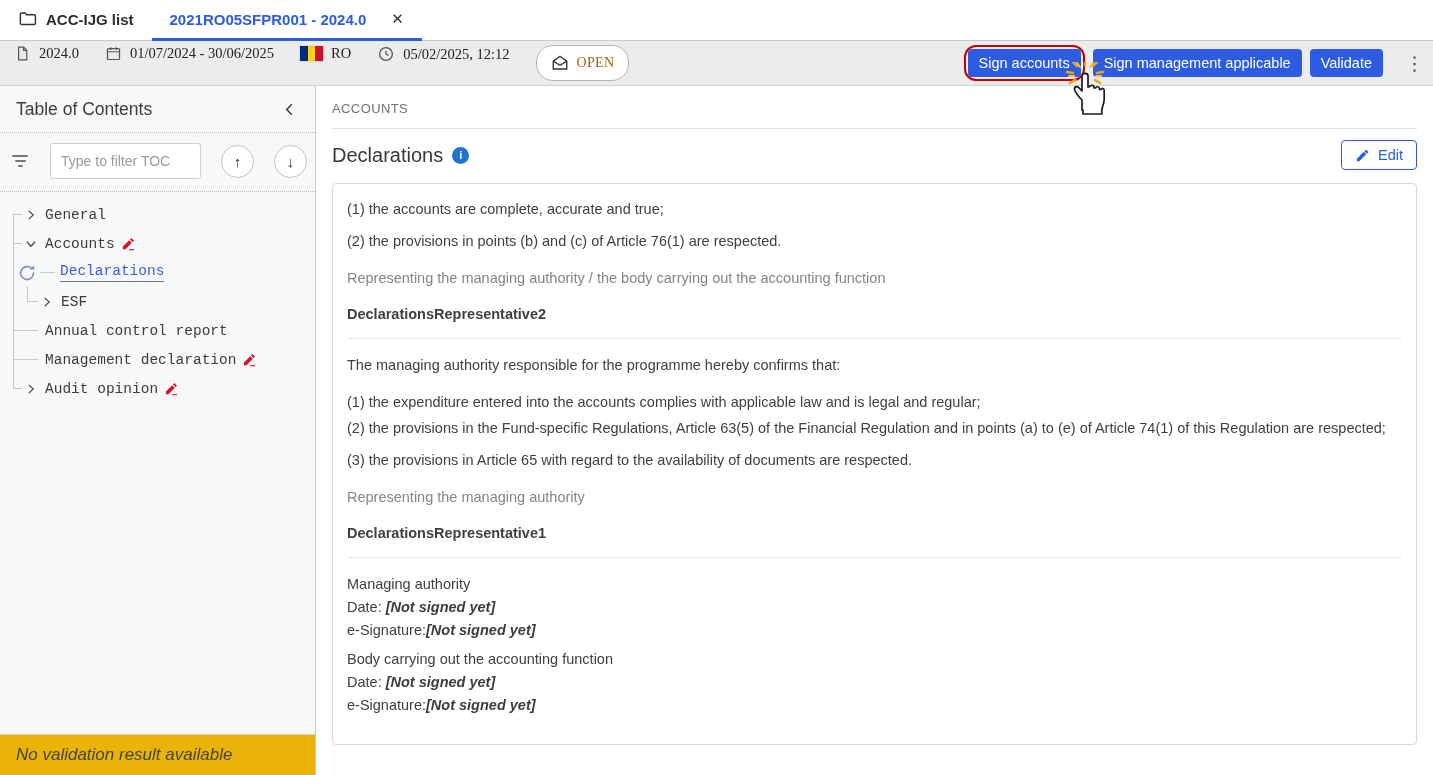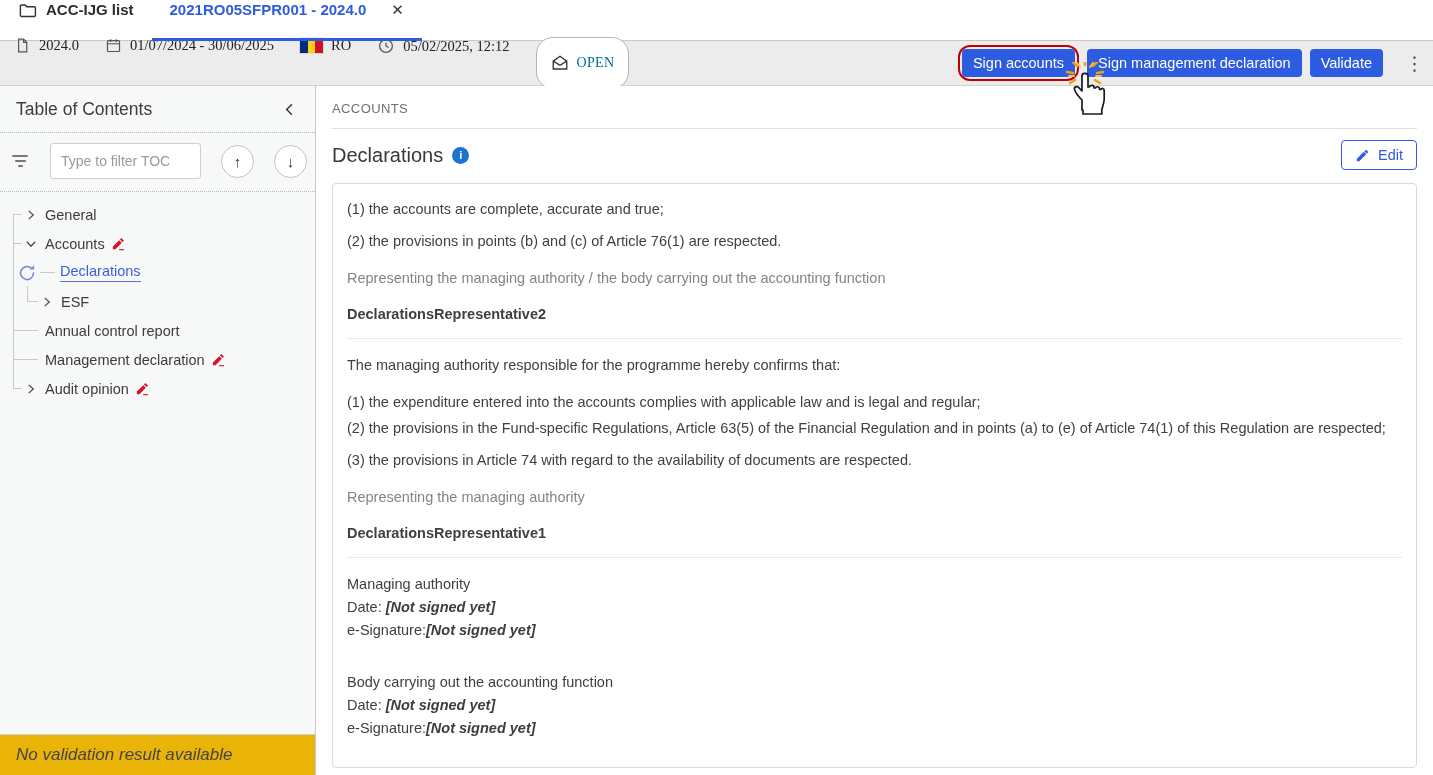--- a/index.html
+++ b/index.html
@@ -1,33 +1,33 @@
 <!DOCTYPE html>
 <html><head>
 <meta charset="utf-8">
 <style>
   html,body{margin:0;padding:0;background:#fff;}
   body{width:1433px;height:775px;overflow:hidden;font-family:"Liberation Sans",sans-serif;}
   .app{display:flex;flex-direction:column;width:1433px;height:775px;}
 
   
   .tabbar{height:40px;background:#fff;border-bottom:1px solid #c9c9c9;display:flex;align-items:stretch;flex:none;}
-  .tab{display:flex;align-items:flex-start;gap:9px;padding:1px 18px;font-weight:bold;font-size:15px;color:#2b2b2b;position:relative;cursor:pointer;}
+  .tab{display:flex;align-items:flex-end;gap:9px;padding:12px 18px;font-weight:bold;font-size:15px;color:#2b2b2b;position:relative;cursor:pointer;}
   .tab.active{color:#2d5ce0;}
   .tab.active::after{content:"";position:absolute;left:0;right:0;bottom:-1px;height:3px;background:#2d5ce0;}
   .tab .close{margin-left:16px;color:#333;font-size:15px;font-weight:400;cursor:pointer;}
 
   
   .toolbar{height:44px;background:#ececec;border-bottom:1px solid #d2d2d2;display:flex;align-items:center;padding:0 14px;flex:none;}
   .tb-left{display:flex;align-items:flex-start;gap:26px;flex:1;font-family:Liberation Serif, serif;}
   .tb-item{display:flex;align-items:center;gap:8px;font-size:14.5px;color:#222;}
   .flag{width:23px;height:15px;display:flex;box-shadow:0 0 0 1px rgba(0,0,0,.08);}
   .flag i{flex:1;display:block;}
   .flag .b{background:#002B7F}.flag .y{background:#FCD116}.flag .r{background:#CE1126}
-  .status-pill{display:flex;align-items:center;gap:8px;background:#fff;border:1px solid #b5b5b5;border-radius:17px;padding:16px 14px;font-size:14px;color:#0369a1;letter-spacing:.3px;}
+  .status-pill{display:flex;align-items:center;gap:8px;background:#fff;border:1px solid #b5b5b5;border-radius:17px;padding:8px 14px;font-size:14px;color:#a16207;letter-spacing:.3px;}
   .tb-right{display:flex;align-items:center;gap:8px;}
   .btn{background:#2d5ce0;color:#fff;border:none;border-radius:4px;padding:6px 11px;font-size:14.5px;font-family:inherit;cursor:pointer;white-space:nowrap;}
   .highlight-box{border:2px solid #c00000;padding:2px;border-radius:12px;line-height:0;}
   .kebab{font-size:19px;color:#444;margin-left:8px;width:20px;text-align:center;background:none;border:none;cursor:pointer;font-family:inherit;line-height:1;}
 
   
   .content{flex:1;display:flex;min-height:0;}
 
   
   .sidebar{width:315px;min-width:315px;background:#f7f8f8;border-right:1px solid #c9c9c9;position:relative;}
@@ -38,21 +38,21 @@
   .filter-icon i{height:2px;background:#777;display:block;border-radius:1px;}
   .filter-icon .l1{width:16px}.filter-icon .l2{width:11px}.filter-icon .l3{width:5px}
   .toc-input{flex:1;height:34px;border:1px solid #cfcfcf;border-radius:3px;padding:0 10px;font-size:14px;font-family:inherit;color:#333;background:#fff;min-width:0;}
   .toc-input::placeholder{color:#9a9a9a;}
   .circle-btn{width:33px;height:33px;min-width:33px;border-radius:50%;border:1px solid #c2c2c2;background:#fff;color:#333;font-size:15px;display:grid;place-items:center;cursor:pointer;font-family:inherit;padding:0;}
 
   .tree{position:relative;padding-top:8px;font-size:14.5px;color:#3c3c3c;}
   .trunk{position:absolute;background:#c9c9c9;width:1px;}
   .trunk-root{left:13px;top:22px;height:174px;}
   .trunk-child{left:27px;top:92px;height:17px;}
-  .trow{height:29px;display:flex;align-items:center;position:relative;cursor:pointer;}
+  .trow{height:29px;display:flex;align-items:center;position:relative;cursor:pointer;font-family:Liberation Mono, monospace;}
   .stub{height:1px;background:#c9c9c9;flex:none;}
   .caret{width:18px;display:grid;place-items:center;flex:none;}
   .tlabel{margin-left:5px;white-space:nowrap;}
   .tlabel.link{color:#3e5ed8;border-bottom:1px solid #5b74db;padding-bottom:2px;}
   .draft-icon{margin-left:6px;display:inline-flex;line-height:0;}
   .refresh-badge{position:absolute;left:14px;top:50%;transform:translateY(-50%);width:26px;height:26px;border-radius:50%;background:#f7f8f8;display:grid;place-items:center;}
   .toc-footer{position:absolute;left:0;right:0;bottom:0;border-top:1px solid #d2d2d2;padding:10px 16px;font-style:italic;font-size:17px;color:#454545;background:#eab308;}
 
   
   .main{flex:1;background:#fff;padding:0 16px;overflow:hidden;}
@@ -63,21 +63,21 @@
   .edit-btn{display:flex;align-items:center;gap:8px;border:1px solid #2d5ce0;color:#2d5ce0;background:#fff;border-radius:4px;padding:6px 13px;font-size:14.5px;font-family:inherit;cursor:pointer;}
 
   .doc-box{border:1px solid #d9d9d9;border-radius:4px;padding:15px 14px 26px;font-size:14.5px;color:#404040;line-height:1.38;}
   .p-intro{margin:6px 0 17px;}
   .p-point{margin:0 0 6px;}
   .p-point-last{margin:12px 0 17px;}
   .p-gray{color:#848484;margin:16px 0 16px;}
   .p-name{font-weight:bold;margin:0 0 6px;}
   .sep{border:none;border-top:1px solid #e8e8e8;margin:14px 0 16px;}
   .sig-line{margin:0 0 3px;}
-  .sig-group2{margin-top:32px;}
+  .sig-group2{margin-top:9px;}
   .notsigned{font-weight:bold;font-style:italic;color:#3d3d3d;}
 
   
   .cursor{position:absolute;left:1064px;top:62px;z-index:50;pointer-events:none;}
 </style>
 </head>
 <body>
 
 <div class="app">
 
@@ -140,21 +140,21 @@
               <path d="M3 9.5L12 15l9-5.5"></path>
             </svg>
         </span>
         <span>OPEN</span>
       </span>
     </div>
     <div class="tb-right">
       <span class="highlight-box">
         <button class="btn">Sign accounts</button>
       </span>
-      <button class="btn">Sign management declaration</button>
+      <button class="btn">Sign management applicable</button>
       <button class="btn">Validate</button>
       <button class="kebab">⋮</button>
     </div>
   </div>
 
   <div class="content">
 
     <aside class="sidebar">
       <div class="toc-header">
         <span>Table of Contents</span>
@@ -290,21 +290,21 @@
         <p class="p-point">(1) the accounts are complete, accurate and true;</p>
         <p class="p-point-last">(2) the provisions in points (b) and (c) of Article 76(1) are respected.</p>
         <p class="p-gray">Representing the managing authority / the body carrying out the accounting function</p>
         <p class="p-name">DeclarationsRepresentative2</p>
 
         <hr class="sep">
 
         <p class="p-intro">The managing authority responsible for the programme hereby confirms that:</p>
         <p class="p-point">(1) the expenditure entered into the accounts complies with applicable law and is legal and regular;</p>
         <p class="p-point">(2) the provisions in the Fund-specific Regulations, Article 63(5) of the Financial Regulation and in points (a) to (e) of Article 74(1) of this Regulation are respected;</p>
-        <p class="p-point-last">(3) the provisions in Article 74 with regard to the availability of documents are respected.</p>
+        <p class="p-point-last">(3) the provisions in Article 65 with regard to the availability of documents are respected.</p>
         <p class="p-gray">Representing the managing authority</p>
         <p class="p-name">DeclarationsRepresentative1</p>
 
         <hr class="sep">
 
         <div>
           <p class="sig-line">Managing authority</p>
           <p class="sig-line">
             <span>Date:</span>
             <span class="notsigned">[Not signed yet]</span>

